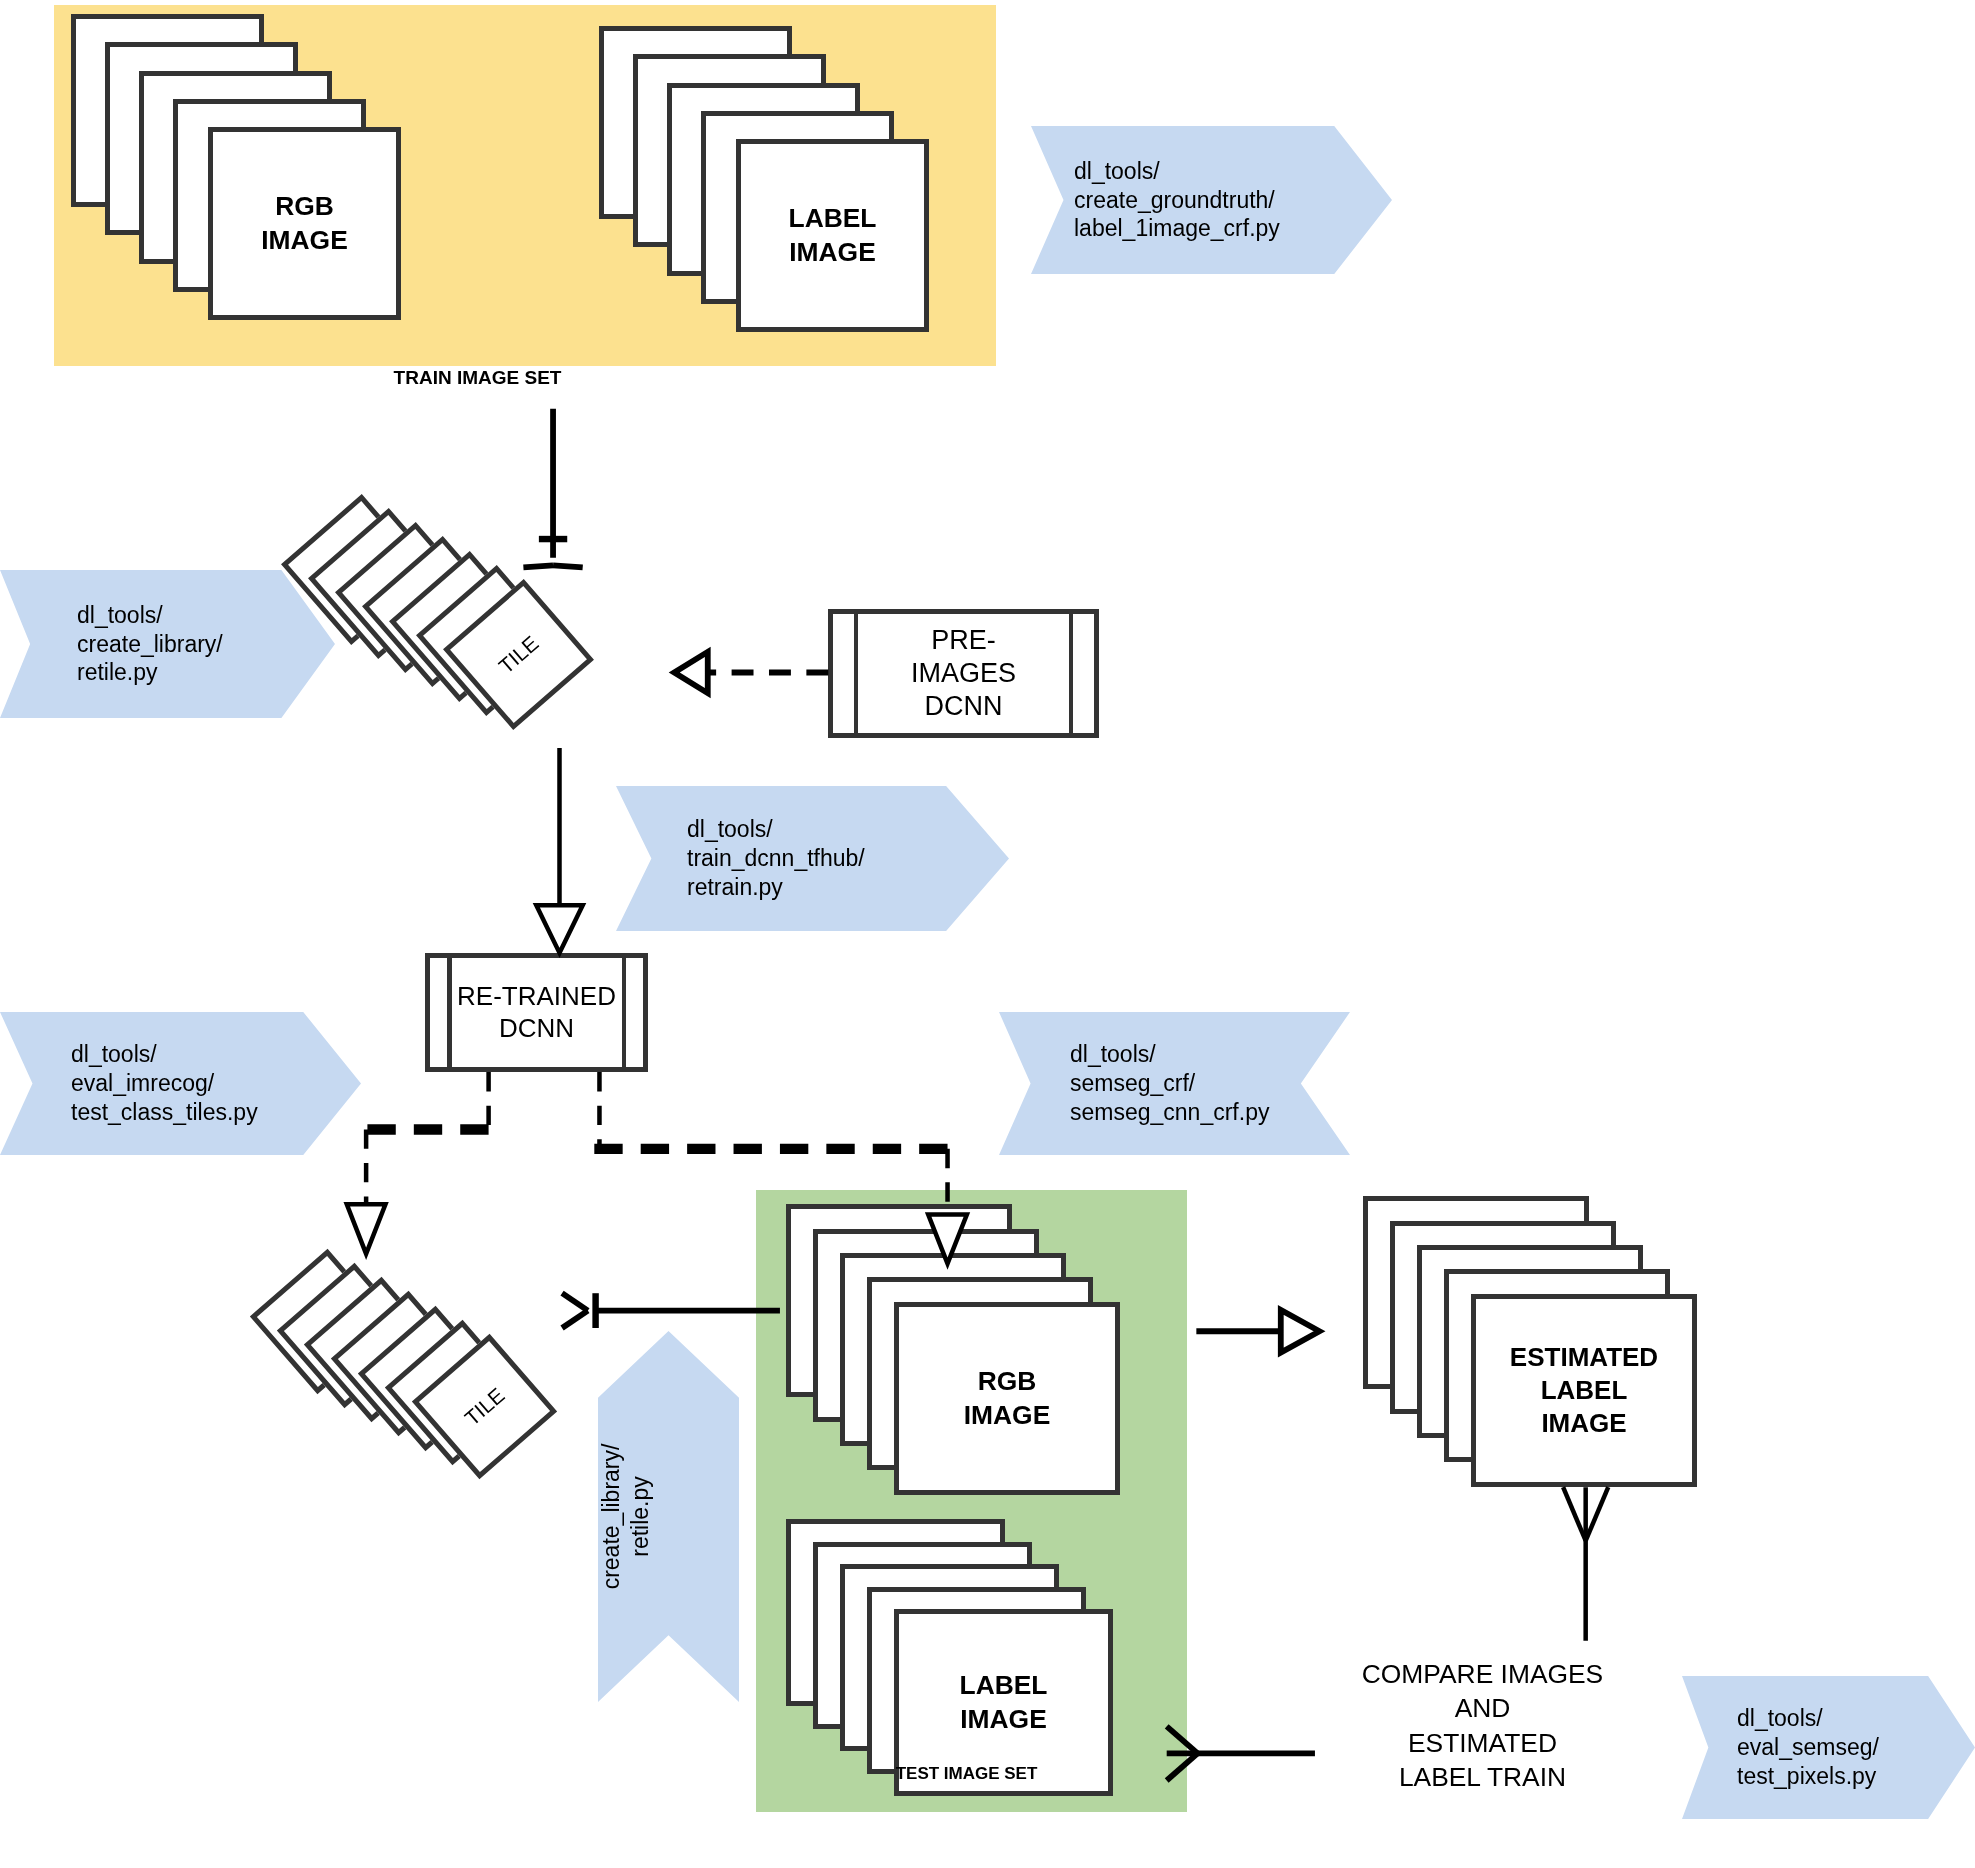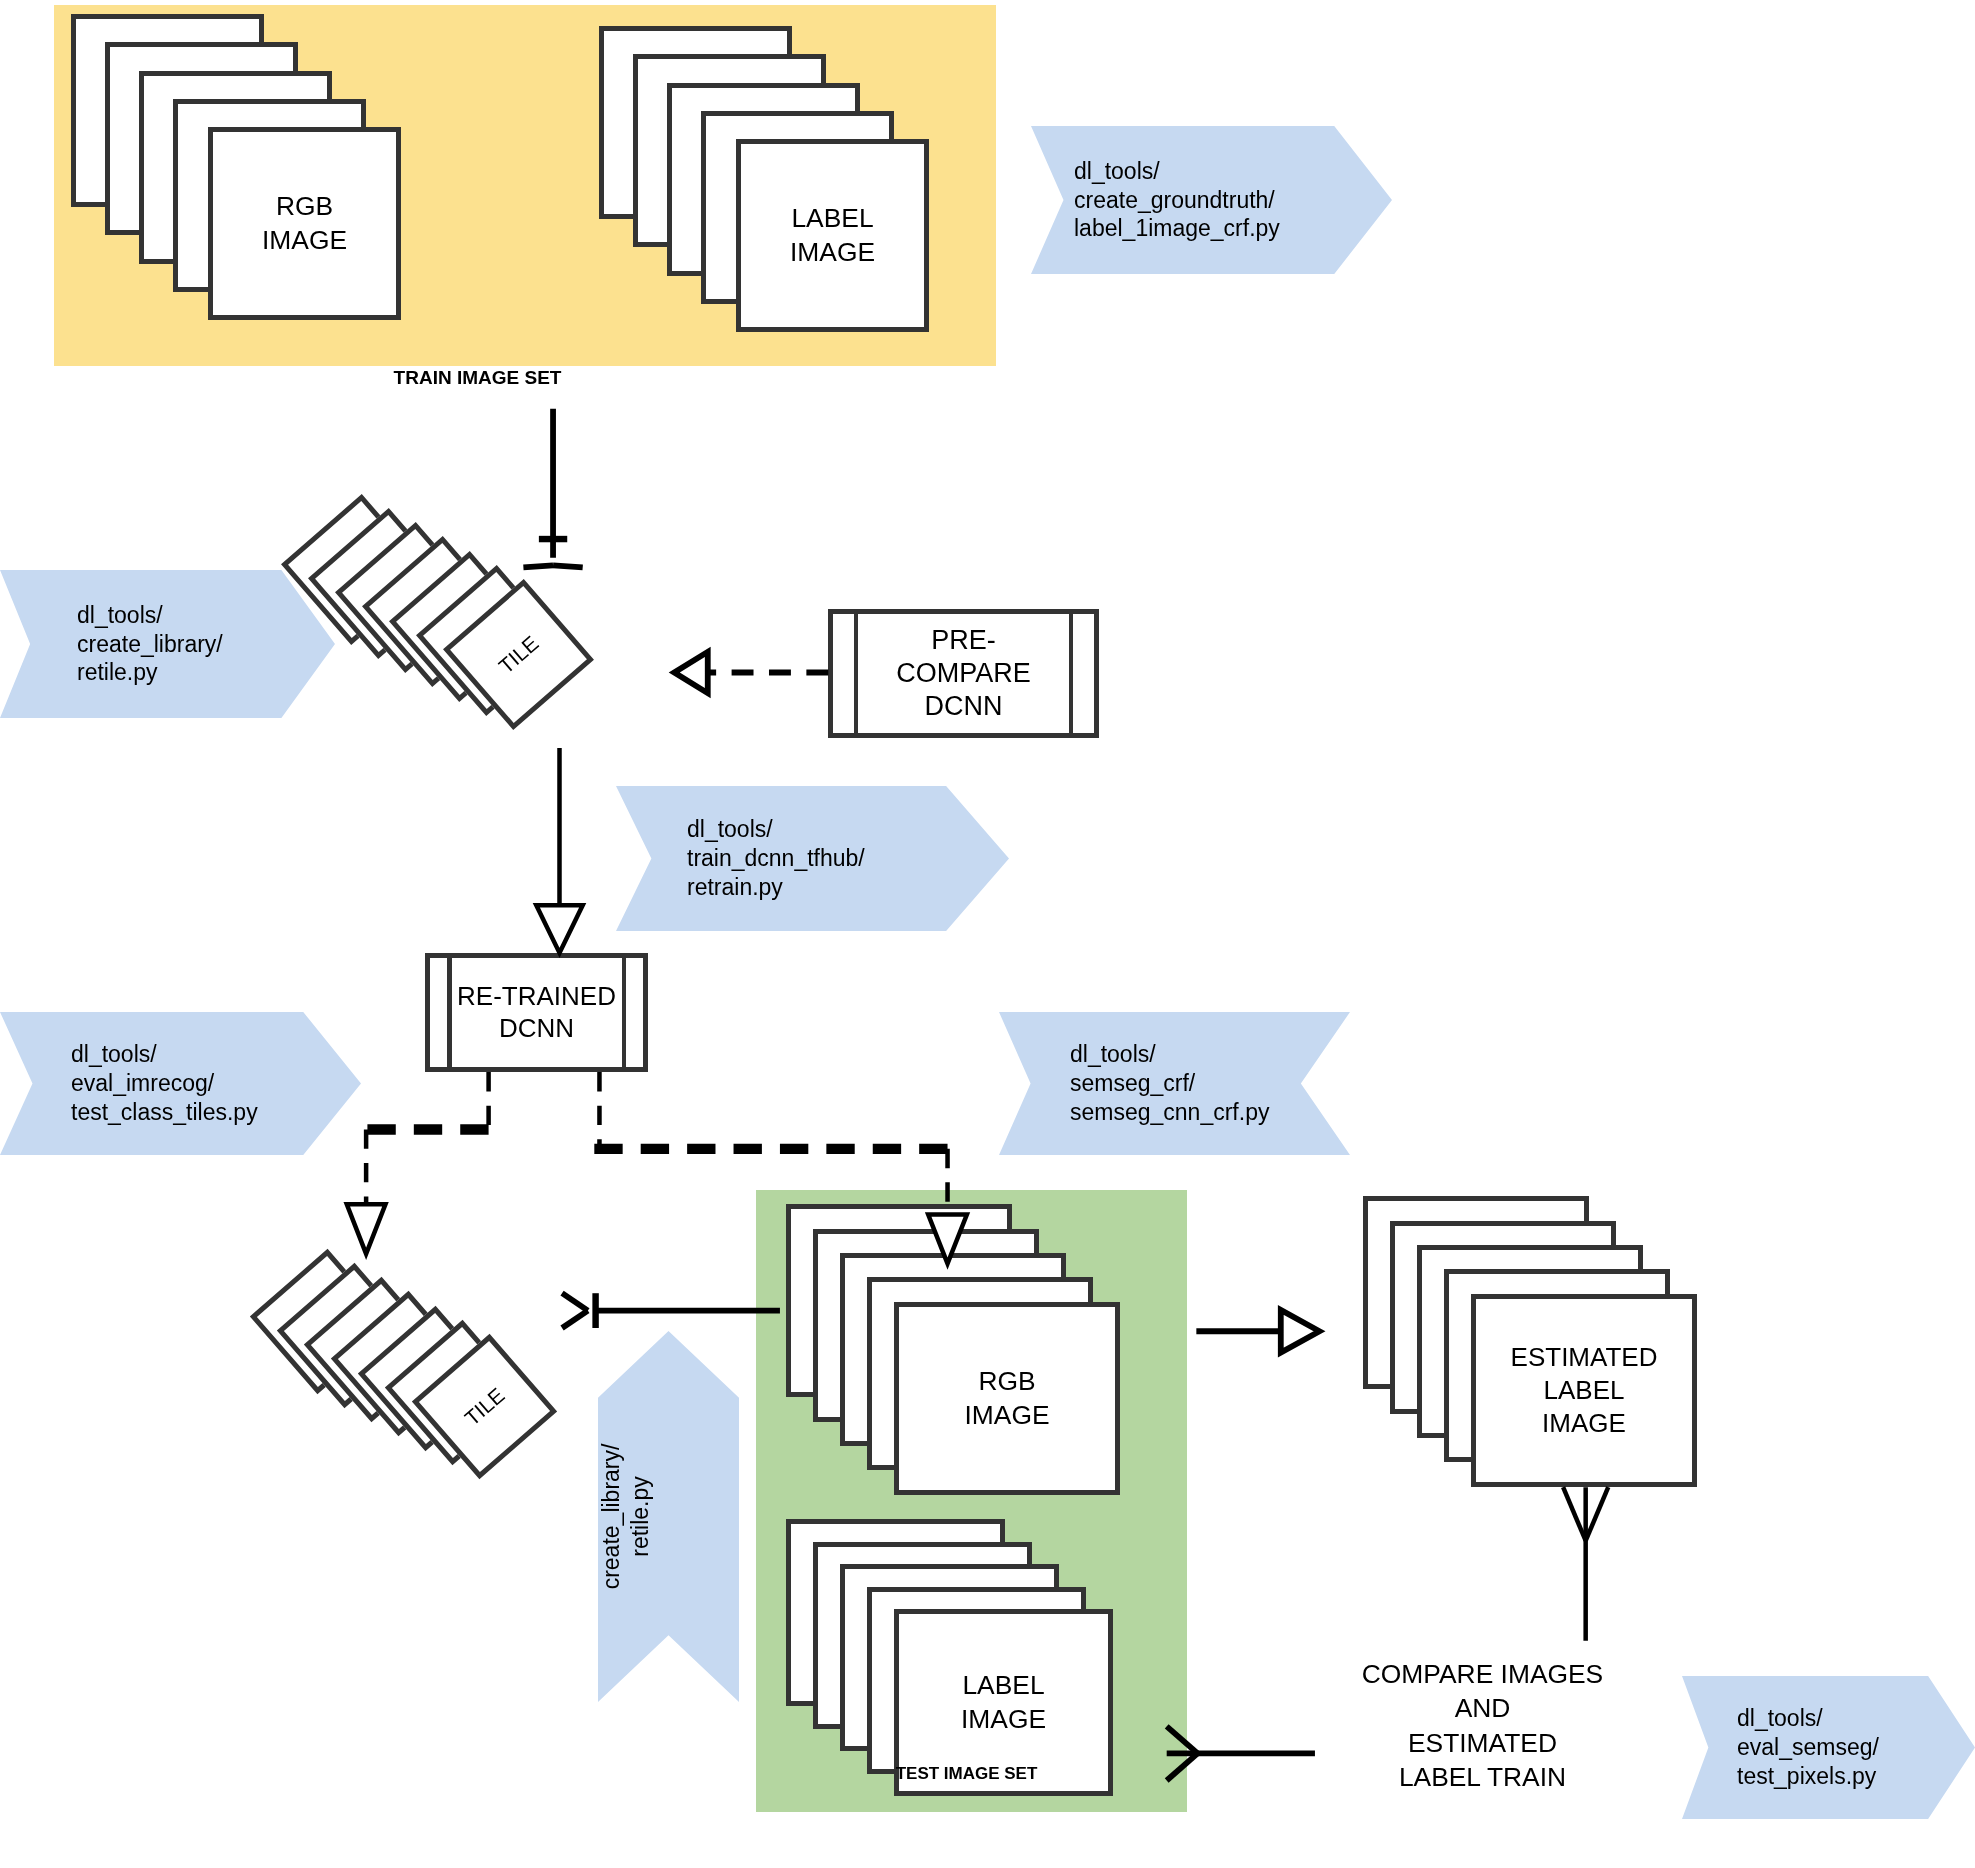--- a/index.html
+++ b/index.html
@@ -3,21 +3,21 @@
 <meta charset="utf-8">
 <style>
   html,body{margin:0;padding:0;background:#ffffff;}
   body{font-family:"Liberation Sans", sans-serif;}
   #canvas{position:relative;width:1975px;height:1869px;background:#fff;overflow:hidden;}
 
   .region{position:absolute;}
   .region-label{position:absolute;font-weight:bold;color:#000;white-space:nowrap;text-align:center;}
 
   
-  .stack{position:absolute;}
+  .stack{position:absolute;font-weight:bold;}
   .stack .card{position:absolute;background:#ffffff;border:5.8px solid #333333;box-sizing:border-box;}
   .stack .card.front{display:flex;align-items:center;justify-content:center;text-align:center;line-height:1.28;color:#000;}
 
   
   .tilestack{position:absolute;}
   .tilestack .tcard{position:absolute;background:#fff;border:5.8px solid #333333;box-sizing:border-box;transform:rotate(-41deg);}
   .tilestack .tcard.front{display:flex;align-items:center;justify-content:center;color:#000;}
 
   
   .ppbox{position:absolute;background:#fff;border:5.8px solid #333333;box-sizing:border-box;padding-left:40px;}
@@ -92,21 +92,21 @@
     <div class="tcard front" style="left:162px;top:111px;width:107px;height:107px;font-size:21px;">
       <span>TILE</span>
     </div>
   </div>
 
   <div class="ppbox" style="left:828px;top:609px;width:271px;height:129px;">
     <div class="bar" style="left:20.6px;"></div>
     <div class="bar" style="right:20.6px;"></div>
     <div class="inner" style="font-size:27px;">
       <span><span>PRE-</span><br>
-            <span>COMPARE</span><br>
+            <span>IMAGES</span><br>
             <span>DCNN</span></span>
     </div>
   </div>
 
   <div class="banner right" style="left:616px;top:786px;width:393px;height:145px;padding-left:71px;font-size:23px;">
     <div>
       <span>dl_tools/</span><br>
       <span>train_dcnn_tfhub/</span><br>
       <span>retrain.py</span>
     </div>

